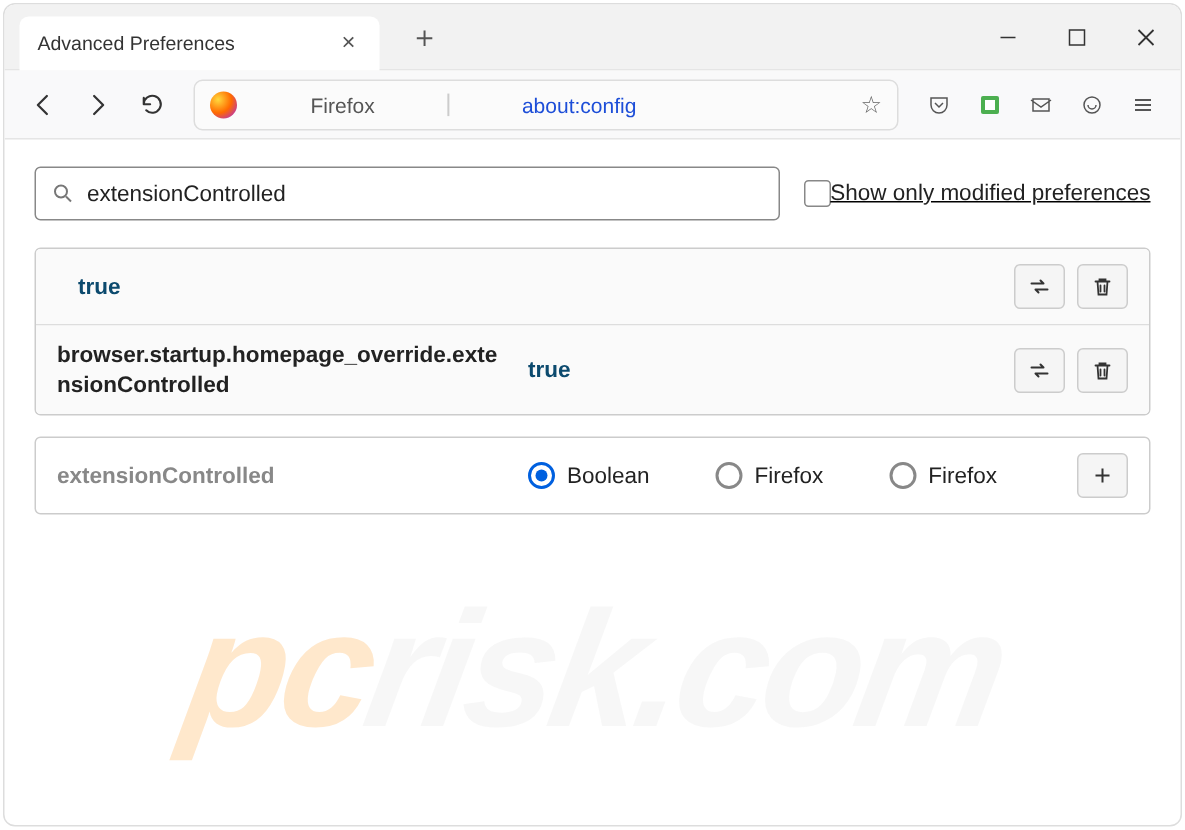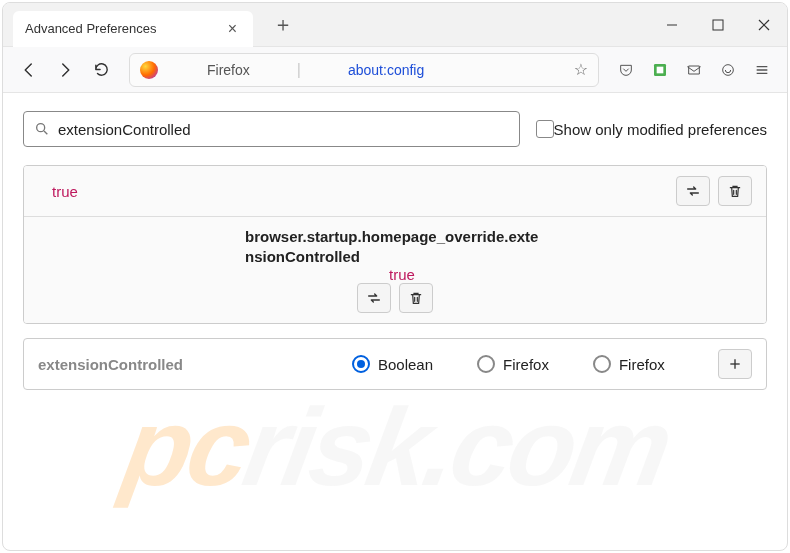--- a/index.html
+++ b/index.html
@@ -83,28 +83,28 @@
   display: flex;
   align-items: center;
   border: 1px solid #888;
   border-radius: 4px;
   height: 36px;
   padding: 0 10px;
   background: #fff;
 }
 .search-box svg { width: 16px; height: 16px; color: #777; margin-right: 8px; }
 .search-box input { border: none; outline: none; font-size: 15px; flex: 1; color: #222; background: transparent; }
-.check-wrap { display: flex; align-items: flex-end; gap: 0; }
+.check-wrap { display: flex; align-items: flex-start; gap: 0; text-decoration: underline; }
 .checkbox { width: 18px; height: 18px; border: 1px solid #888; border-radius: 3px; background: #fff; cursor: pointer; }
 .check-label { font-size: 15px; color: #222; }
 .results { border: 1px solid #ccc; border-radius: 4px; overflow: hidden; margin-bottom: 14px; }
 .result-row { display: flex; align-items: center; padding: 10px 14px; border-bottom: 1px solid #ddd; background: #fafafa; }
-.result-row:last-child { border-bottom: none; flex-direction: column; }
+.result-row:last-child { border-bottom: none; }
 .pref-name { font-size: 15px; font-weight: 600; color: #222; width: 300px; word-break: break-word; line-height: 1.3; }
-.pref-value { font-size: 15px; font-weight: 400; color: #be185d; margin-left: 14px; flex: 1; }
+.pref-value { font-size: 15px; font-weight: 700; color: #0c4a6e; margin-left: 14px; flex: 1; }
 .row-actions { display: flex; gap: 8px; }
 .action-btn { width: 34px; height: 30px; border: 1px solid #ccc; background: #f5f5f5; border-radius: 4px; display: flex; align-items: center; justify-content: center; cursor: pointer; }
 .action-btn svg { width: 16px; height: 16px; color: #333; }
 .add-row { display: flex; align-items: center; border: 1px solid #ccc; border-radius: 4px; padding: 10px 14px; }
 .add-name { font-size: 15px; font-weight: 600; color: #888; width: 300px; }
 .radios { display: flex; gap: 44px; flex: 1; margin-left: 14px; }
 .radio-wrap { display: flex; align-items: center; gap: 8px; cursor: pointer; }
 .radio { width: 18px; height: 18px; border: 2px solid #888; border-radius: 50%; display: flex; align-items: center; justify-content: center; }
 .radio.selected { border-color: #0060df; }
 .radio.selected::after { content: ''; width: 8px; height: 8px; background: #0060df; border-radius: 50%; }

